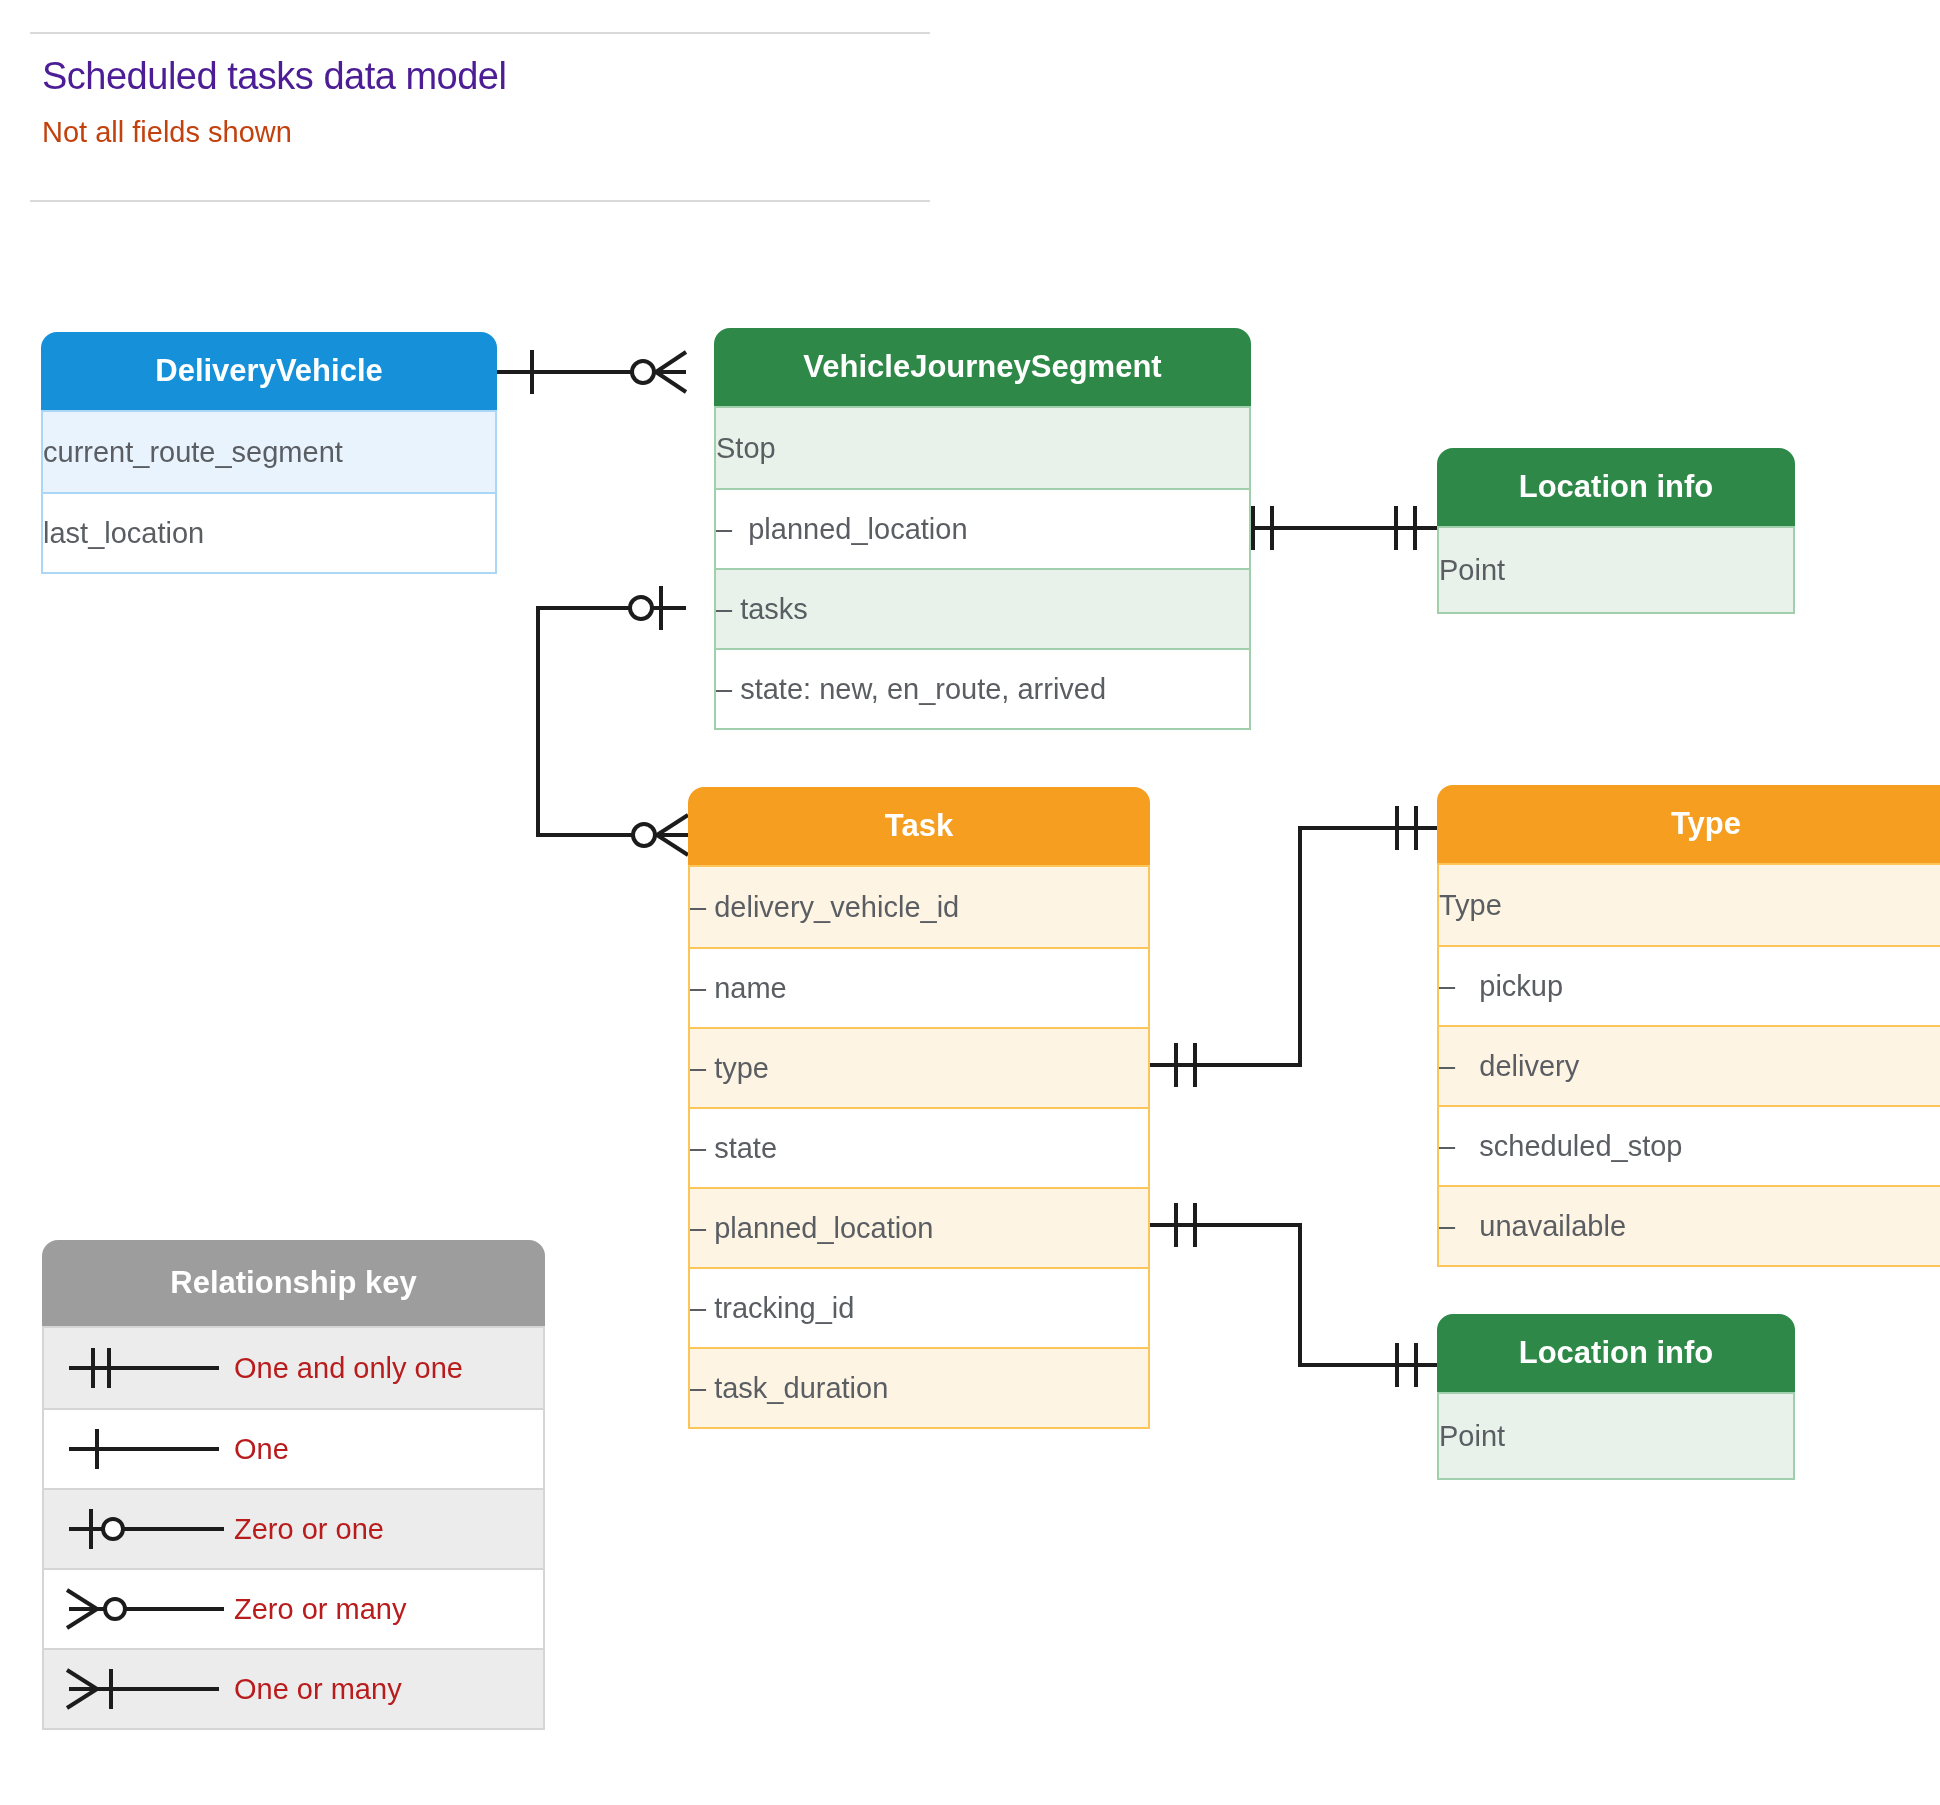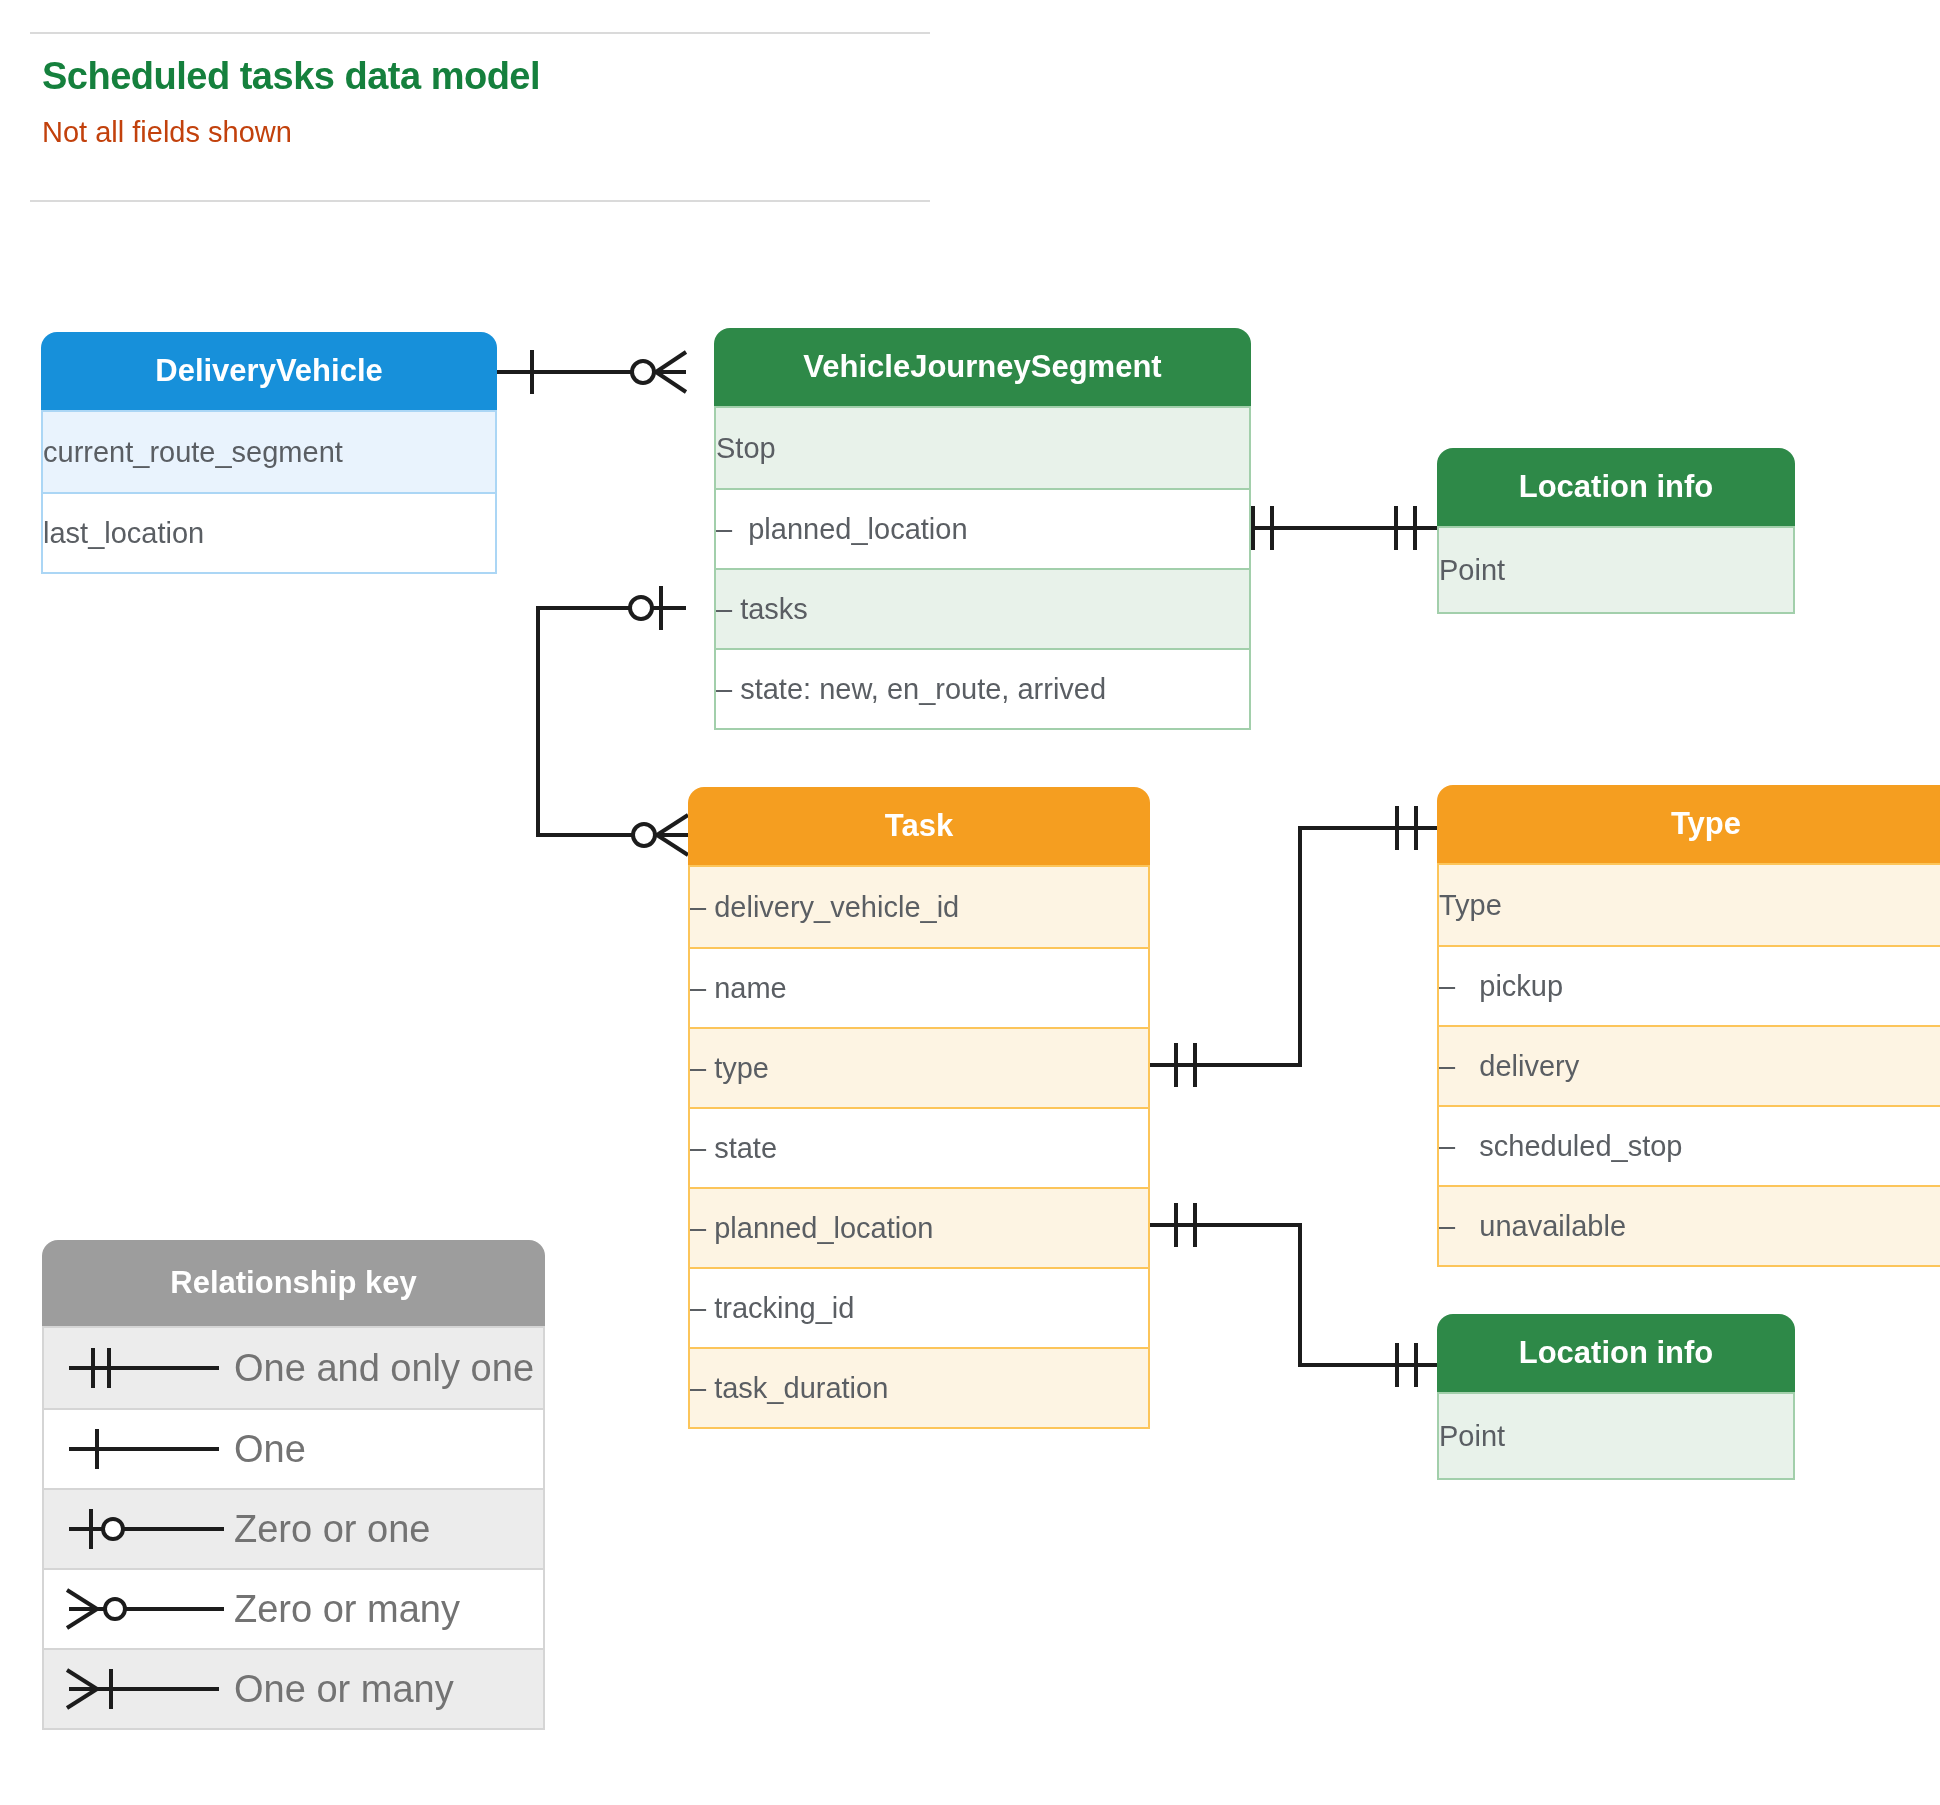--- a/index.html
+++ b/index.html
@@ -2,22 +2,22 @@
 <html><head>
 <meta charset="utf-8">
 <style>
   html,body{margin:0;padding:0;}
   body{
     width:1940px;height:1805px;position:relative;background:#ffffff;
     font-family:"Liberation Sans", sans-serif;overflow:hidden;
   }
   .hr{position:absolute;height:2px;background:#dadada;}
   .page-title{
-    position:absolute;left:42px;top:55px;font-size:38px;font-weight:bold;
-    color:#15803d;letter-spacing:-0.5px;
+    position:absolute;left:42px;top:55px;font-size:38px;font-weight:normal;
+    color:#4c1d95;letter-spacing:-0.5px;
   }
   .page-subtitle{
     position:absolute;left:42px;top:116px;font-size:29px;color:#c2410c;
   }
 
   
   .entity{position:absolute;}
   .theme-blue  {--hd:#1790da;--bd:#abd6f5;--tint:#e9f3fd;}
   .theme-green {--hd:#2e8948;--bd:#a2cfab;--tint:#e8f2ea;}
   .theme-orange{--hd:#f59e20;--bd:#fcc55a;--tint:#fdf4e3;}
@@ -37,21 +37,21 @@
     font-size:29px;color:#5a5e63;background:#ffffff;
   }
   .row + .row{border-top:2px solid var(--bd);}
   .row:nth-child(odd){background:var(--tint);}
   .row-tall{height:84px;}
   .field-label{white-space:pre;}
 
   
   .legend .row{padding-left:15px;}
   .legend .row .sym{flex:0 0 175px;}
-  .legend-label{font-size:38px;color:#737373;white-space:pre;}
+  .legend-label{font-size:29px;color:#b91c1c;white-space:pre;}
   .sym{display:block;}
 
   
   #connectors{position:absolute;left:0;top:0;pointer-events:none;}
   .cline{stroke:#1c1c1c;stroke-width:4;fill:none;}
   .cdot{stroke:#1c1c1c;stroke-width:4;fill:#ffffff;}
 </style>
 </head>
 <body>
 

